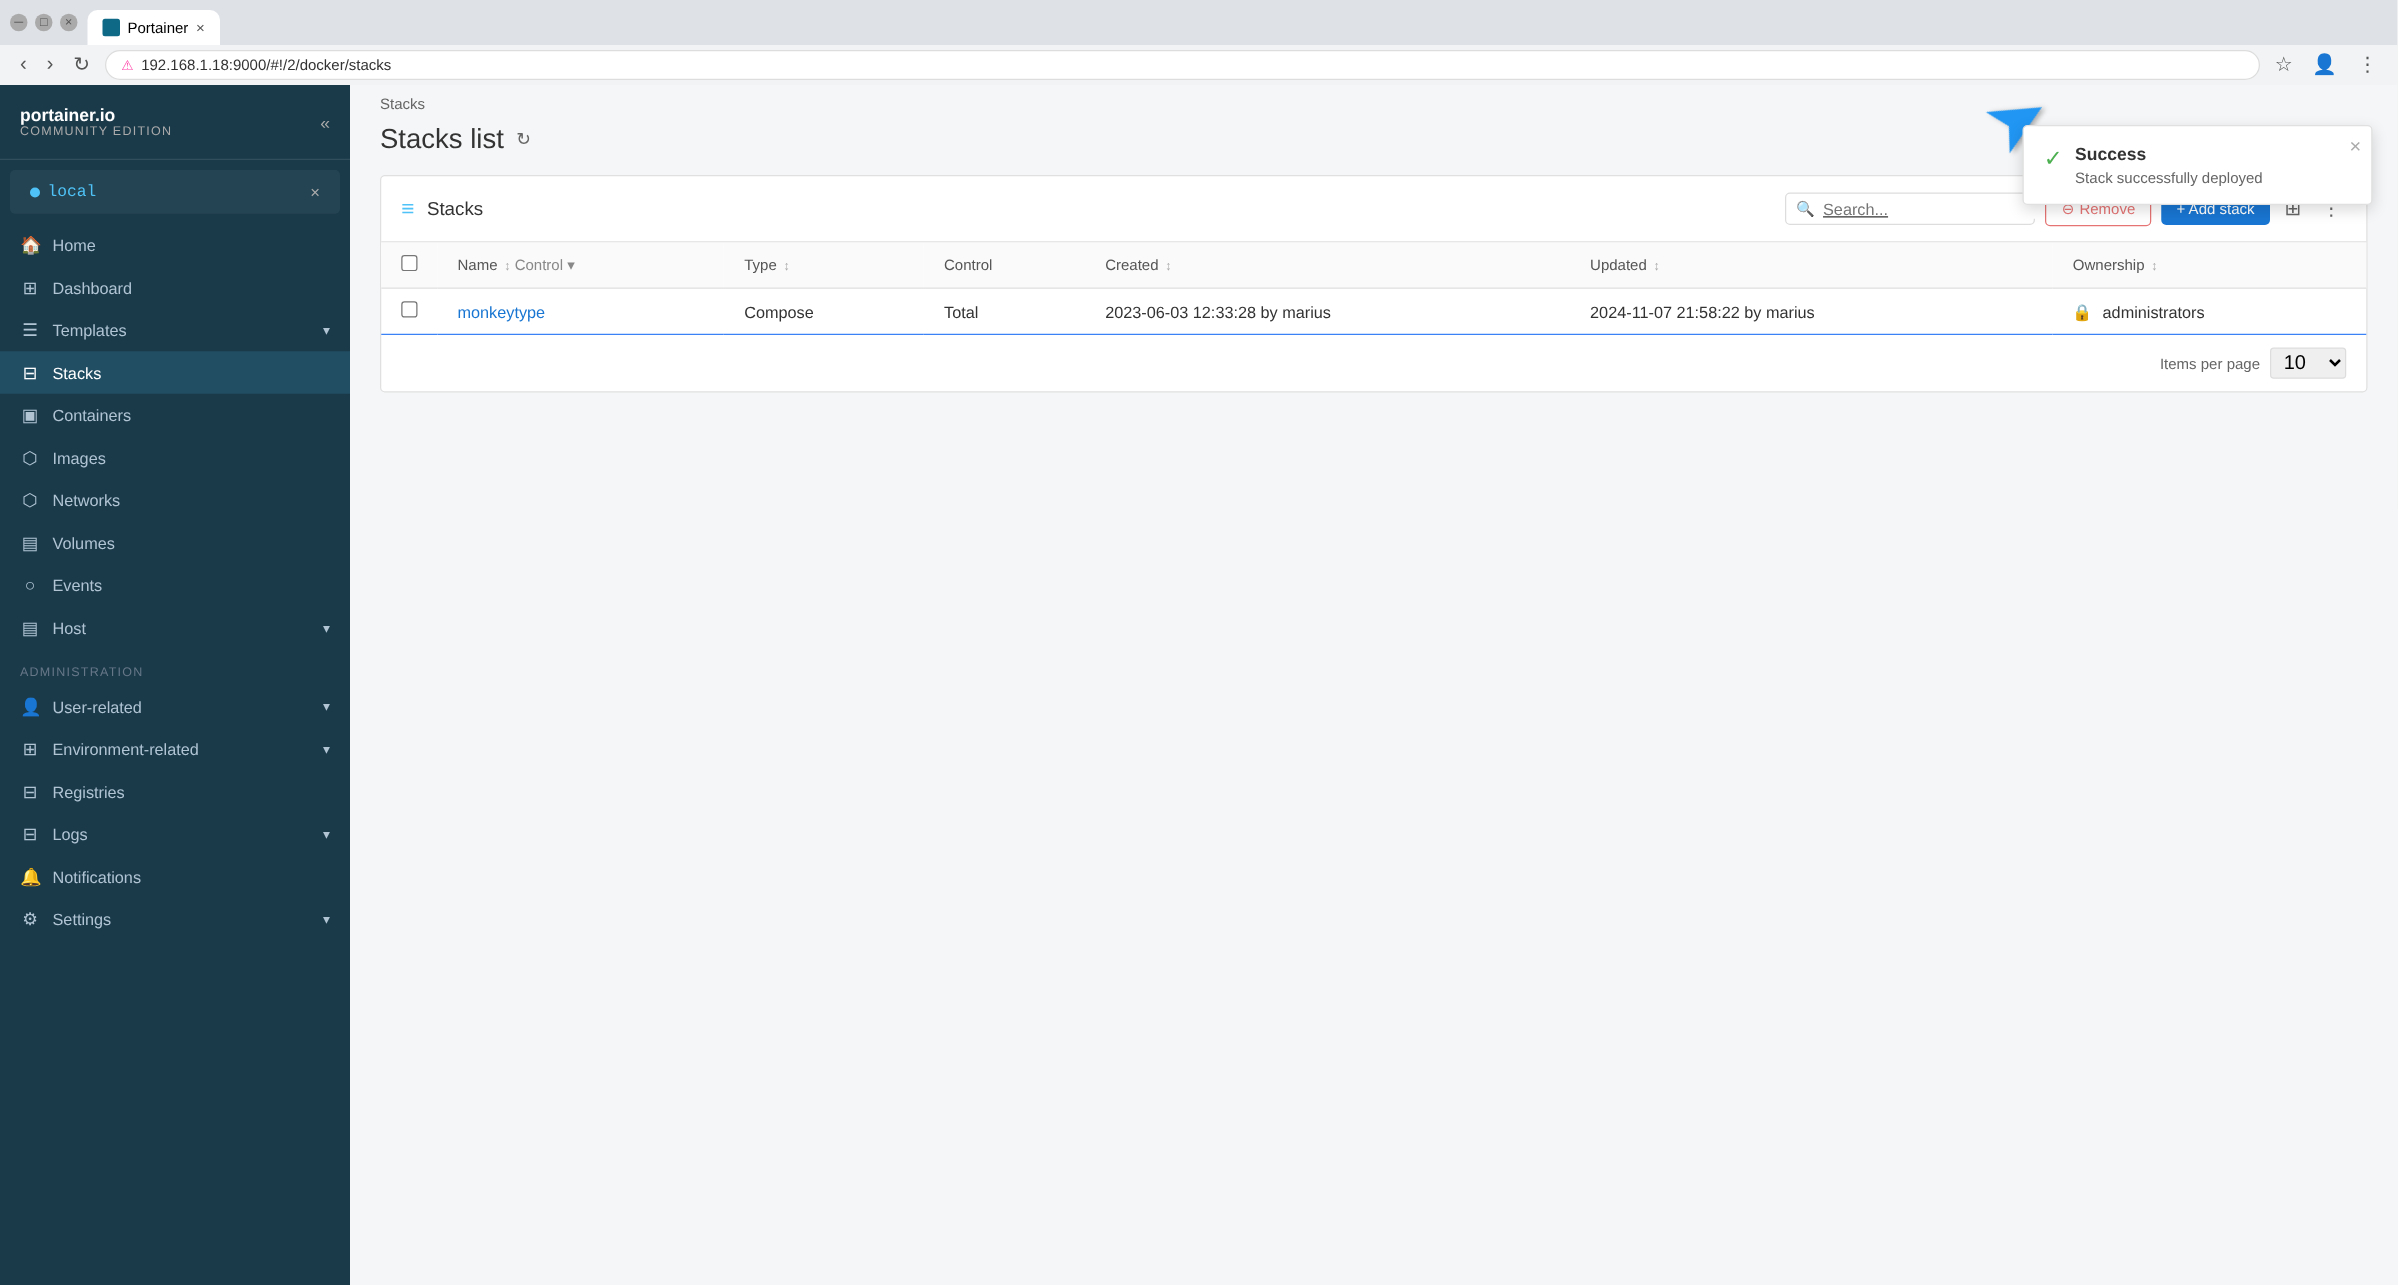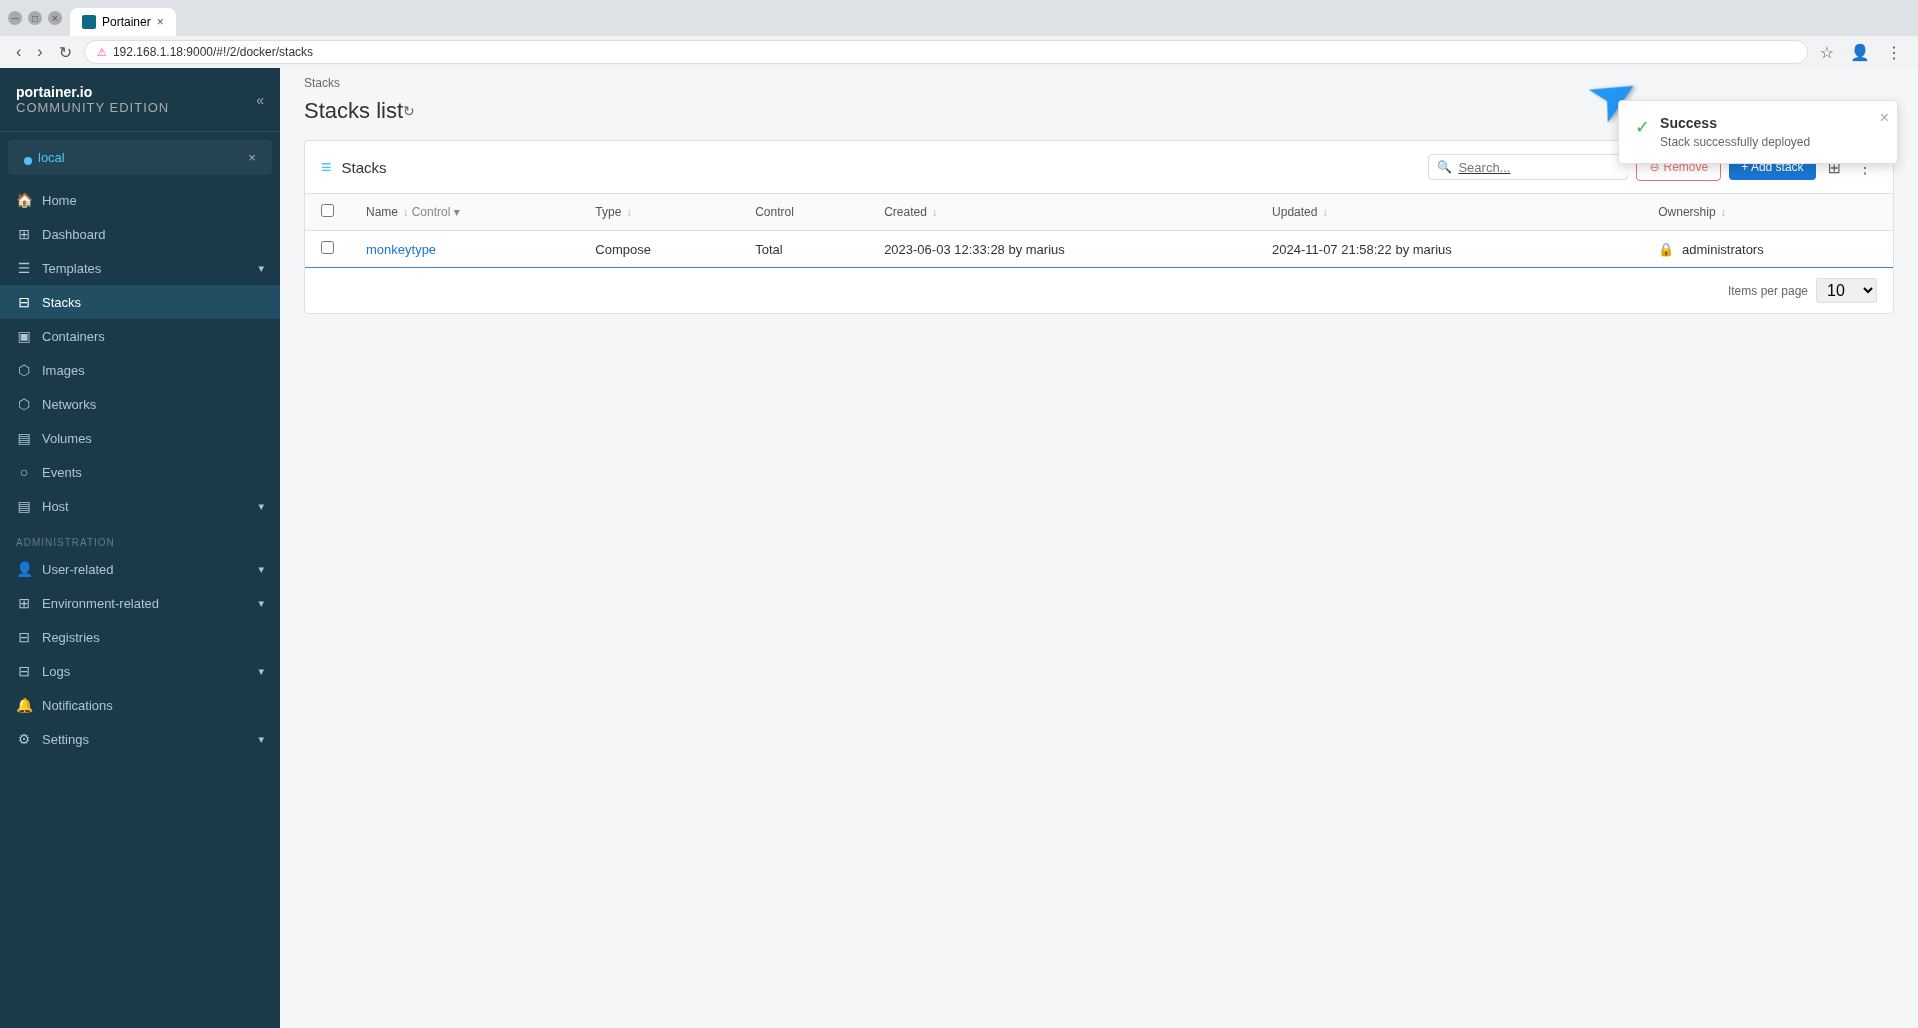--- a/index.html
+++ b/index.html
@@ -66,33 +66,33 @@
       flex-shrink: 0;
     }
     .sidebar-logo {
       padding: 16px;
       display: flex;
       align-items: center;
       justify-content: space-between;
       border-bottom: 1px solid rgba(255,255,255,0.1);
     }
     .logo-text { color: #fff; font-size: 14px; font-weight: bold; }
-    .logo-sub { color: #aaa; font-size: 13px; letter-spacing: 1px; }
+    .logo-sub { color: #aaa; font-size: 10px; letter-spacing: 1px; }
     .collapse-btn { background: none; border: none; color: #aaa; cursor: pointer; font-size: 14px; }
 
     .sidebar-env {
       display: flex;
       align-items: center;
       justify-content: space-between;
       padding: 10px 16px;
       background: rgba(255,255,255,0.05);
       margin: 8px;
       border-radius: 4px;
     }
-    .env-name { color: #4fc3f7; font-size: 13px; display: flex; align-items: flex-end; gap: 6px; }
+    .env-name { color: #4fc3f7; font-size: 13px; display: flex; align-items: center; gap: 6px; font-family: Liberation Mono, monospace; }
     .env-close { background: none; border: none; color: #aaa; cursor: pointer; }
 
     .sidebar-item {
       display: flex;
       align-items: center;
       padding: 9px 16px;
       cursor: pointer;
       color: #b0c4d4;
       font-size: 13px;
       gap: 10px;
@@ -122,20 +122,21 @@
     .breadcrumb {
       padding: 8px 24px;
       font-size: 12px;
       color: #666;
       background: #f5f6f7;
     }
     .page-header {
       padding: 0 24px 16px;
       display: flex;
       align-items: center;
+      gap: 10px;
     }
     .page-title { font-size: 22px; font-weight: 300; color: #333; }
     .refresh-btn { background: none; border: none; cursor: pointer; color: #666; font-size: 14px; }
 
     
     .panel {
       margin: 0 24px;
       background: #fff;
       border-radius: 4px;
       border: 1px solid #e0e0e0;

